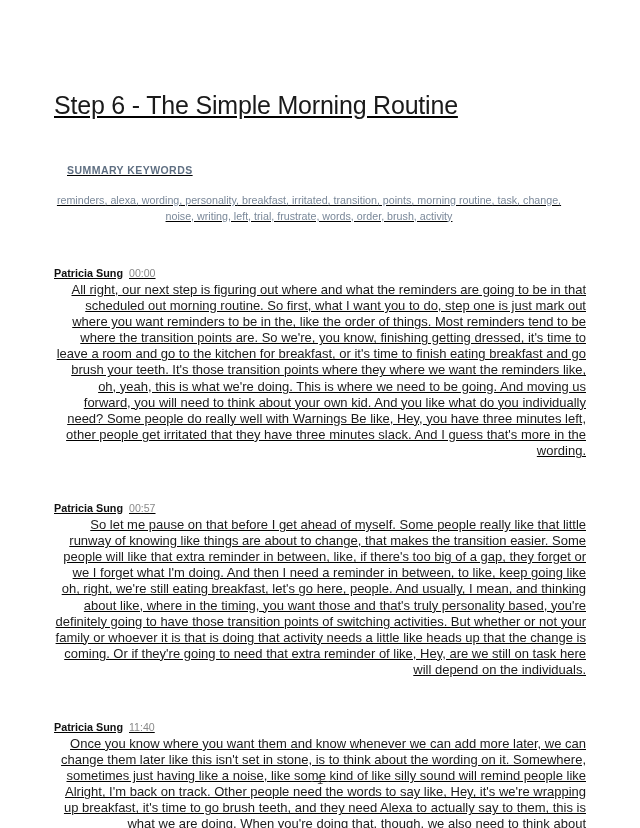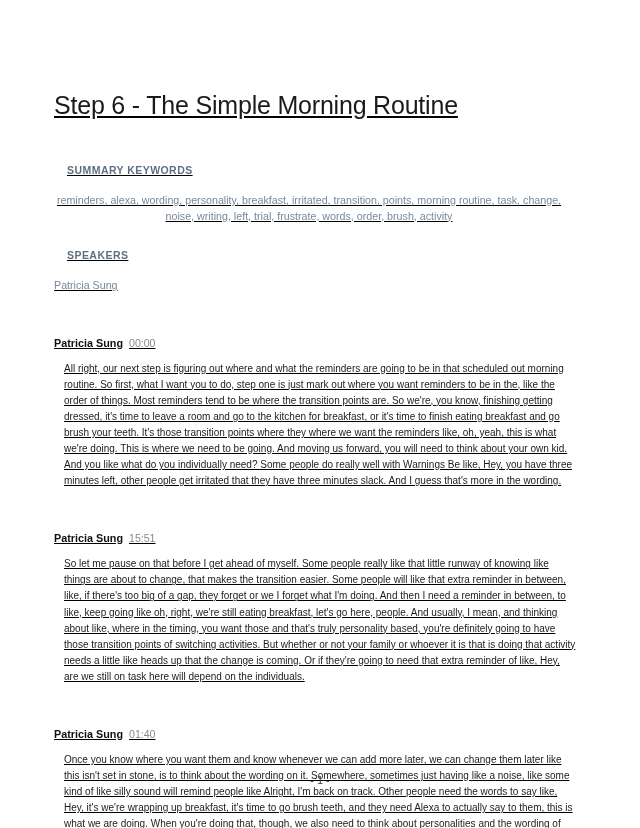--- a/index.html
+++ b/index.html
@@ -78,25 +78,25 @@
     font-size: 10.8px;
     font-weight: bold;
     color: #111111;
   }
   .timestamp {
     font-size: 10.6px;
     color: #8a8a8a;
     margin-left: 6px;
   }
   .turn-body {
-    font-size: 10px;
+    font-size: 13px;
     color: #1b1b1b;
     line-height: 16.1px;
-    margin: 10px;
-    text-align: left;
+    margin: 0;
+    text-align: right;
     max-width: 532px;
   }
   .footer {
     position: absolute;
     left: 0;
     top: 772px;
     width: 640px;
     height: 20px;
   }
   .page-number {
@@ -131,44 +131,40 @@
 
   <div class="content">
 
     <h1 class="doc-title">Step 6 - The Simple Morning Routine</h1>
 
     <div class="keywords-block">
       <div class="section-head">SUMMARY KEYWORDS</div>
       <p class="keywords-body">reminders, alexa, wording, personality, breakfast, irritated, transition, points, morning routine, task, change, noise, writing, left, trial, frustrate, words, order, brush, activity</p>
     </div>
 
-    <div class="speakers-block">
-      <div class="section-head">SPEAKERS</div>
-      <p class="speakers-body">Patricia Sung</p>
-    </div>
 
     <div class="transcript">
 
       <div class="turn">
         <div class="turn-head">
           <span class="speaker-name">Patricia Sung</span><span class="timestamp">00:00</span>
         </div>
         <p class="turn-body">All right, our next step is figuring out where and what the reminders are going to be in that scheduled out morning routine. So first, what I want you to do, step one is just mark out where you want reminders to be in the, like the order of things. Most reminders tend to be where the transition points are. So we're, you know, finishing getting dressed, it's time to leave a room and go to the kitchen for breakfast, or it's time to finish eating breakfast and go brush your teeth. It's those transition points where they where we want the reminders like, oh, yeah, this is what we're doing. This is where we need to be going. And moving us forward, you will need to think about your own kid. And you like what do you individually need? Some people do really well with Warnings Be like, Hey, you have three minutes left, other people get irritated that they have three minutes slack. And I guess that's more in the wording.</p>
       </div>
 
       <div class="turn">
         <div class="turn-head">
-          <span class="speaker-name">Patricia Sung</span><span class="timestamp">15:51</span>
+          <span class="speaker-name">Patricia Sung</span><span class="timestamp">00:57</span>
         </div>
         <p class="turn-body">So let me pause on that before I get ahead of myself. Some people really like that little runway of knowing like things are about to change, that makes the transition easier. Some people will like that extra reminder in between, like, if there's too big of a gap, they forget or we I forget what I'm doing. And then I need a reminder in between, to like, keep going like oh, right, we're still eating breakfast, let's go here, people. And usually, I mean, and thinking about like, where in the timing, you want those and that's truly personality based, you're definitely going to have those transition points of switching activities. But whether or not your family or whoever it is that is doing that activity needs a little like heads up that the change is coming. Or if they're going to need that extra reminder of like, Hey, are we still on task here will depend on the individuals.</p>
       </div>
 
       <div class="turn">
         <div class="turn-head">
-          <span class="speaker-name">Patricia Sung</span><span class="timestamp">01:40</span>
+          <span class="speaker-name">Patricia Sung</span><span class="timestamp">11:40</span>
         </div>
         <p class="turn-body">Once you know where you want them and know whenever we can add more later, we can change them later like this isn't set in stone, is to think about the wording on it. Somewhere, sometimes just having like a noise, like some kind of like silly sound will remind people like Alright, I'm back on track. Other people need the words to say like, Hey, it's we're wrapping up breakfast, it's time to go brush teeth, and they need Alexa to actually say to them, this is what we are doing. When you're doing that, though, we also need to think about personalities and the wording of things.</p>
       </div>
 
       <div class="turn">
         <div class="turn-head">
           <span class="speaker-name">Patricia Sung</span><span class="timestamp">08:12</span>
         </div>
 
       </div>

